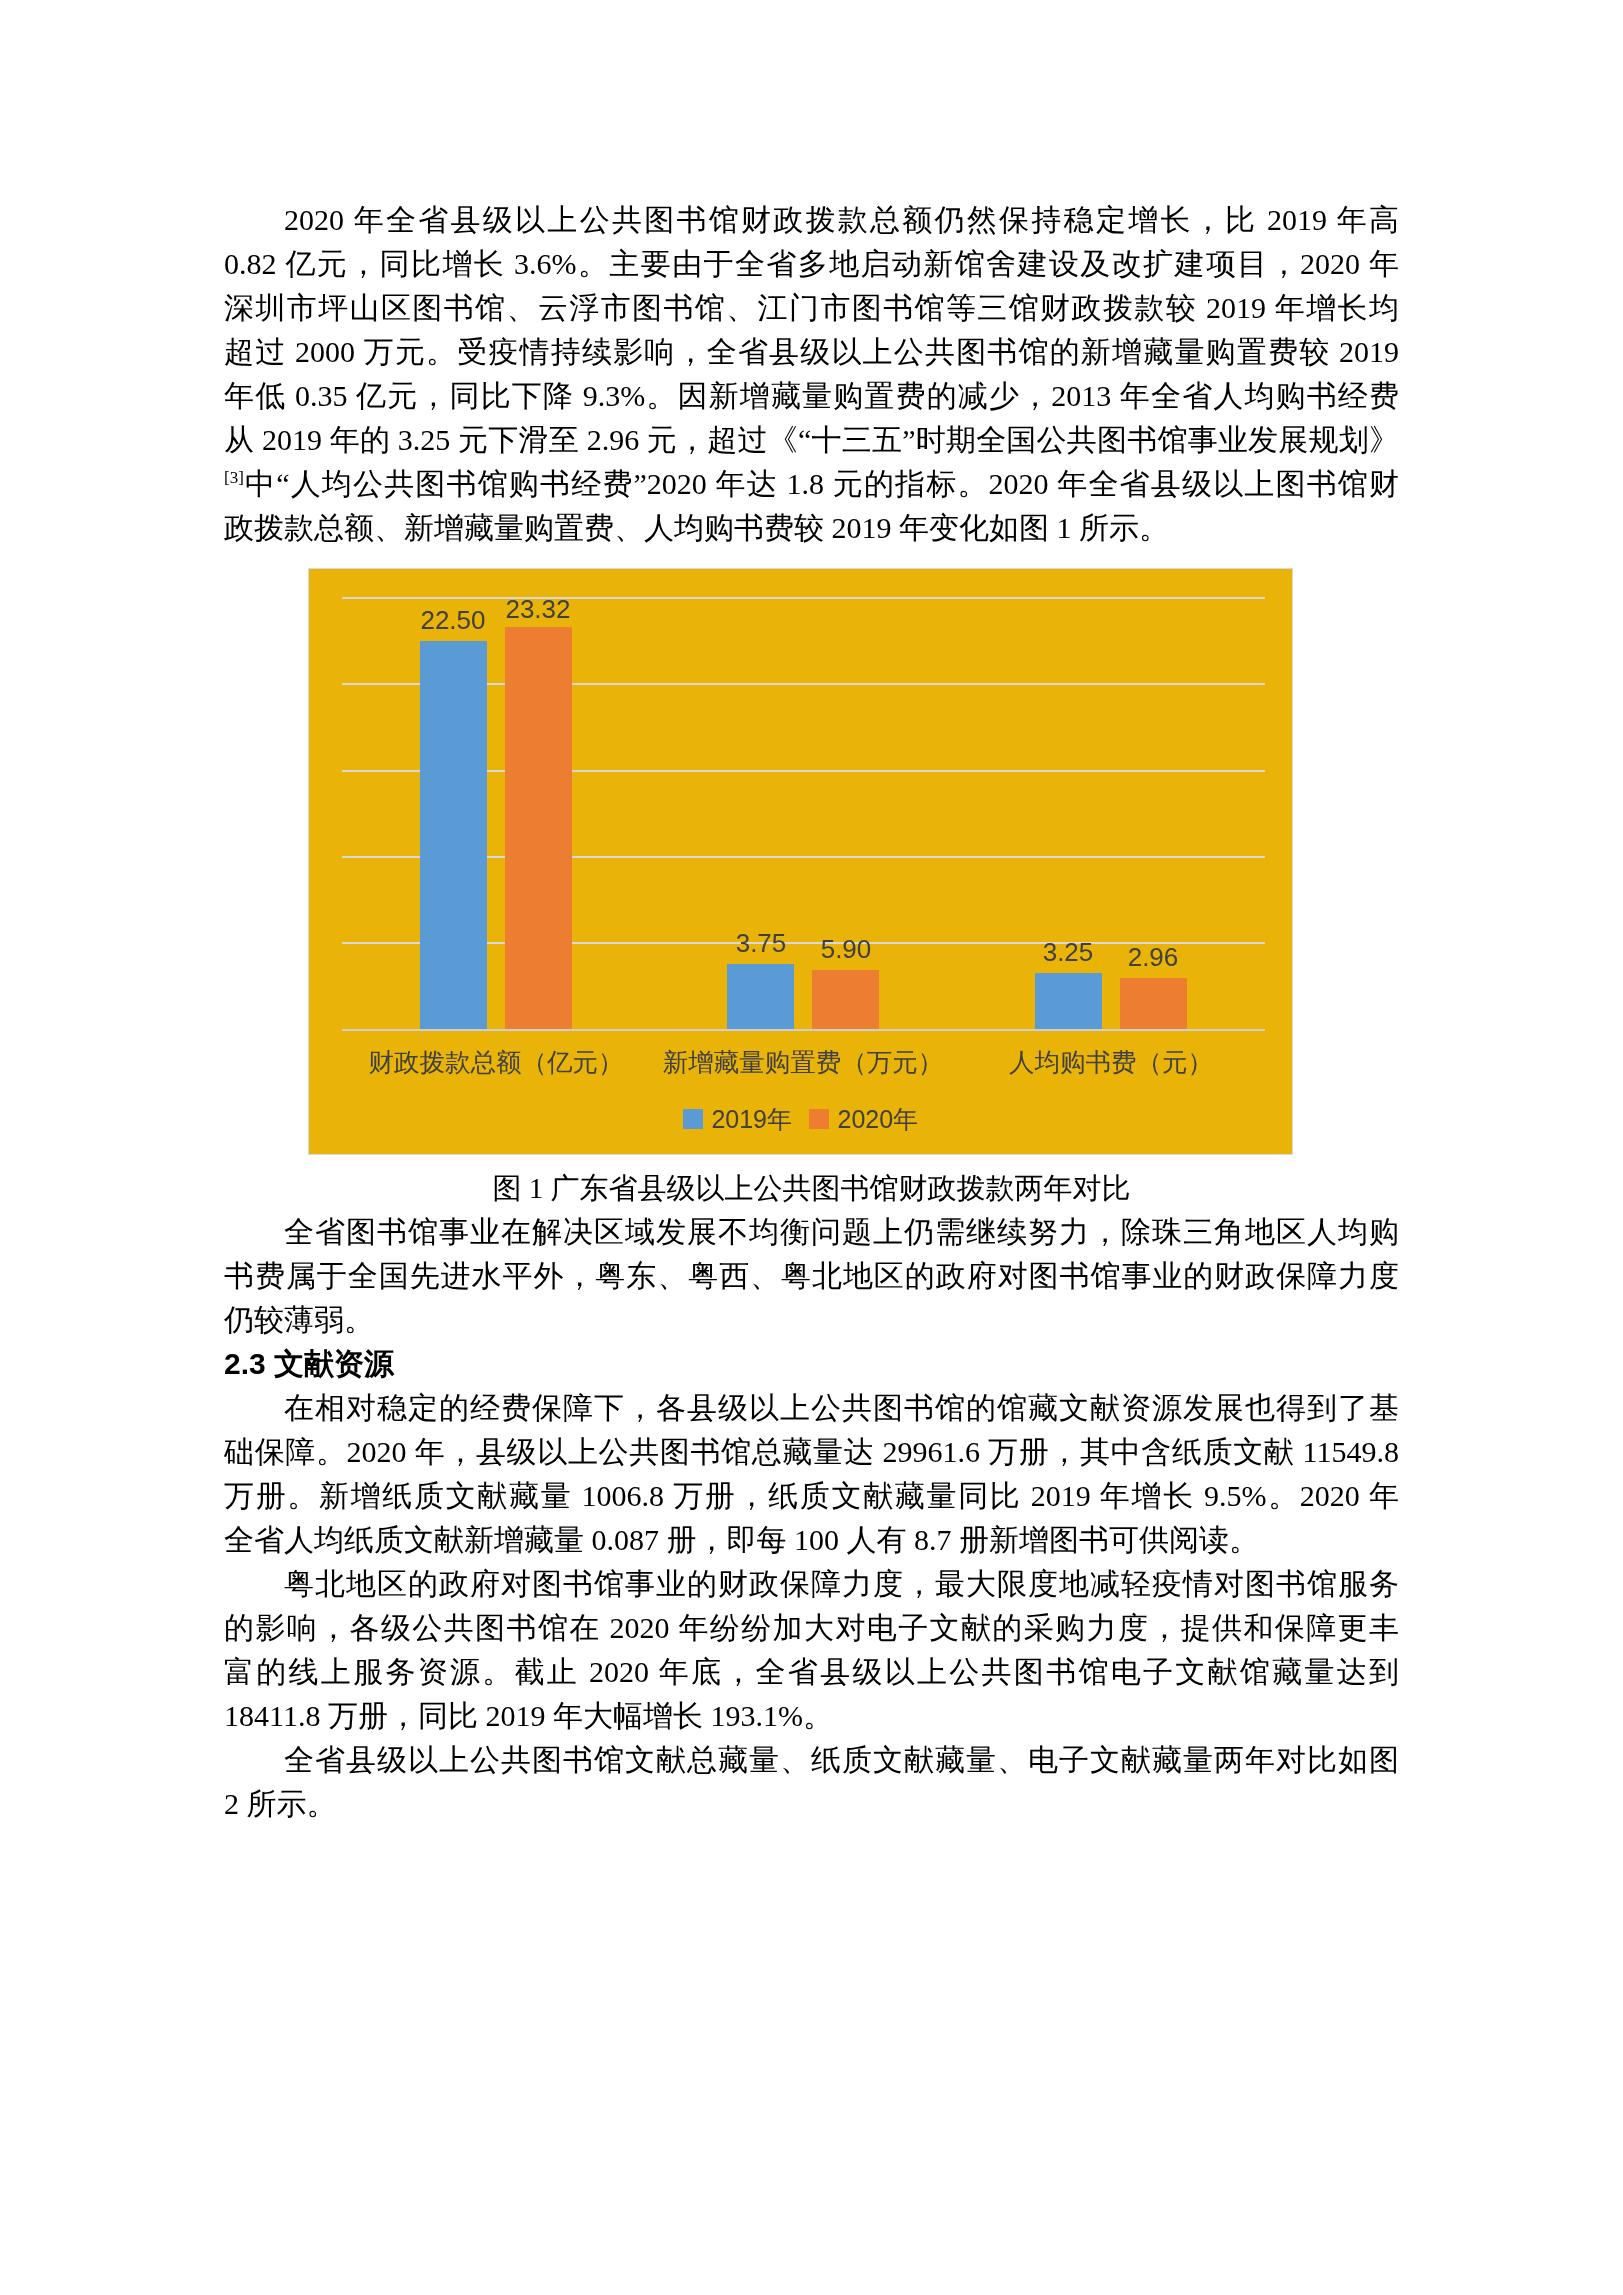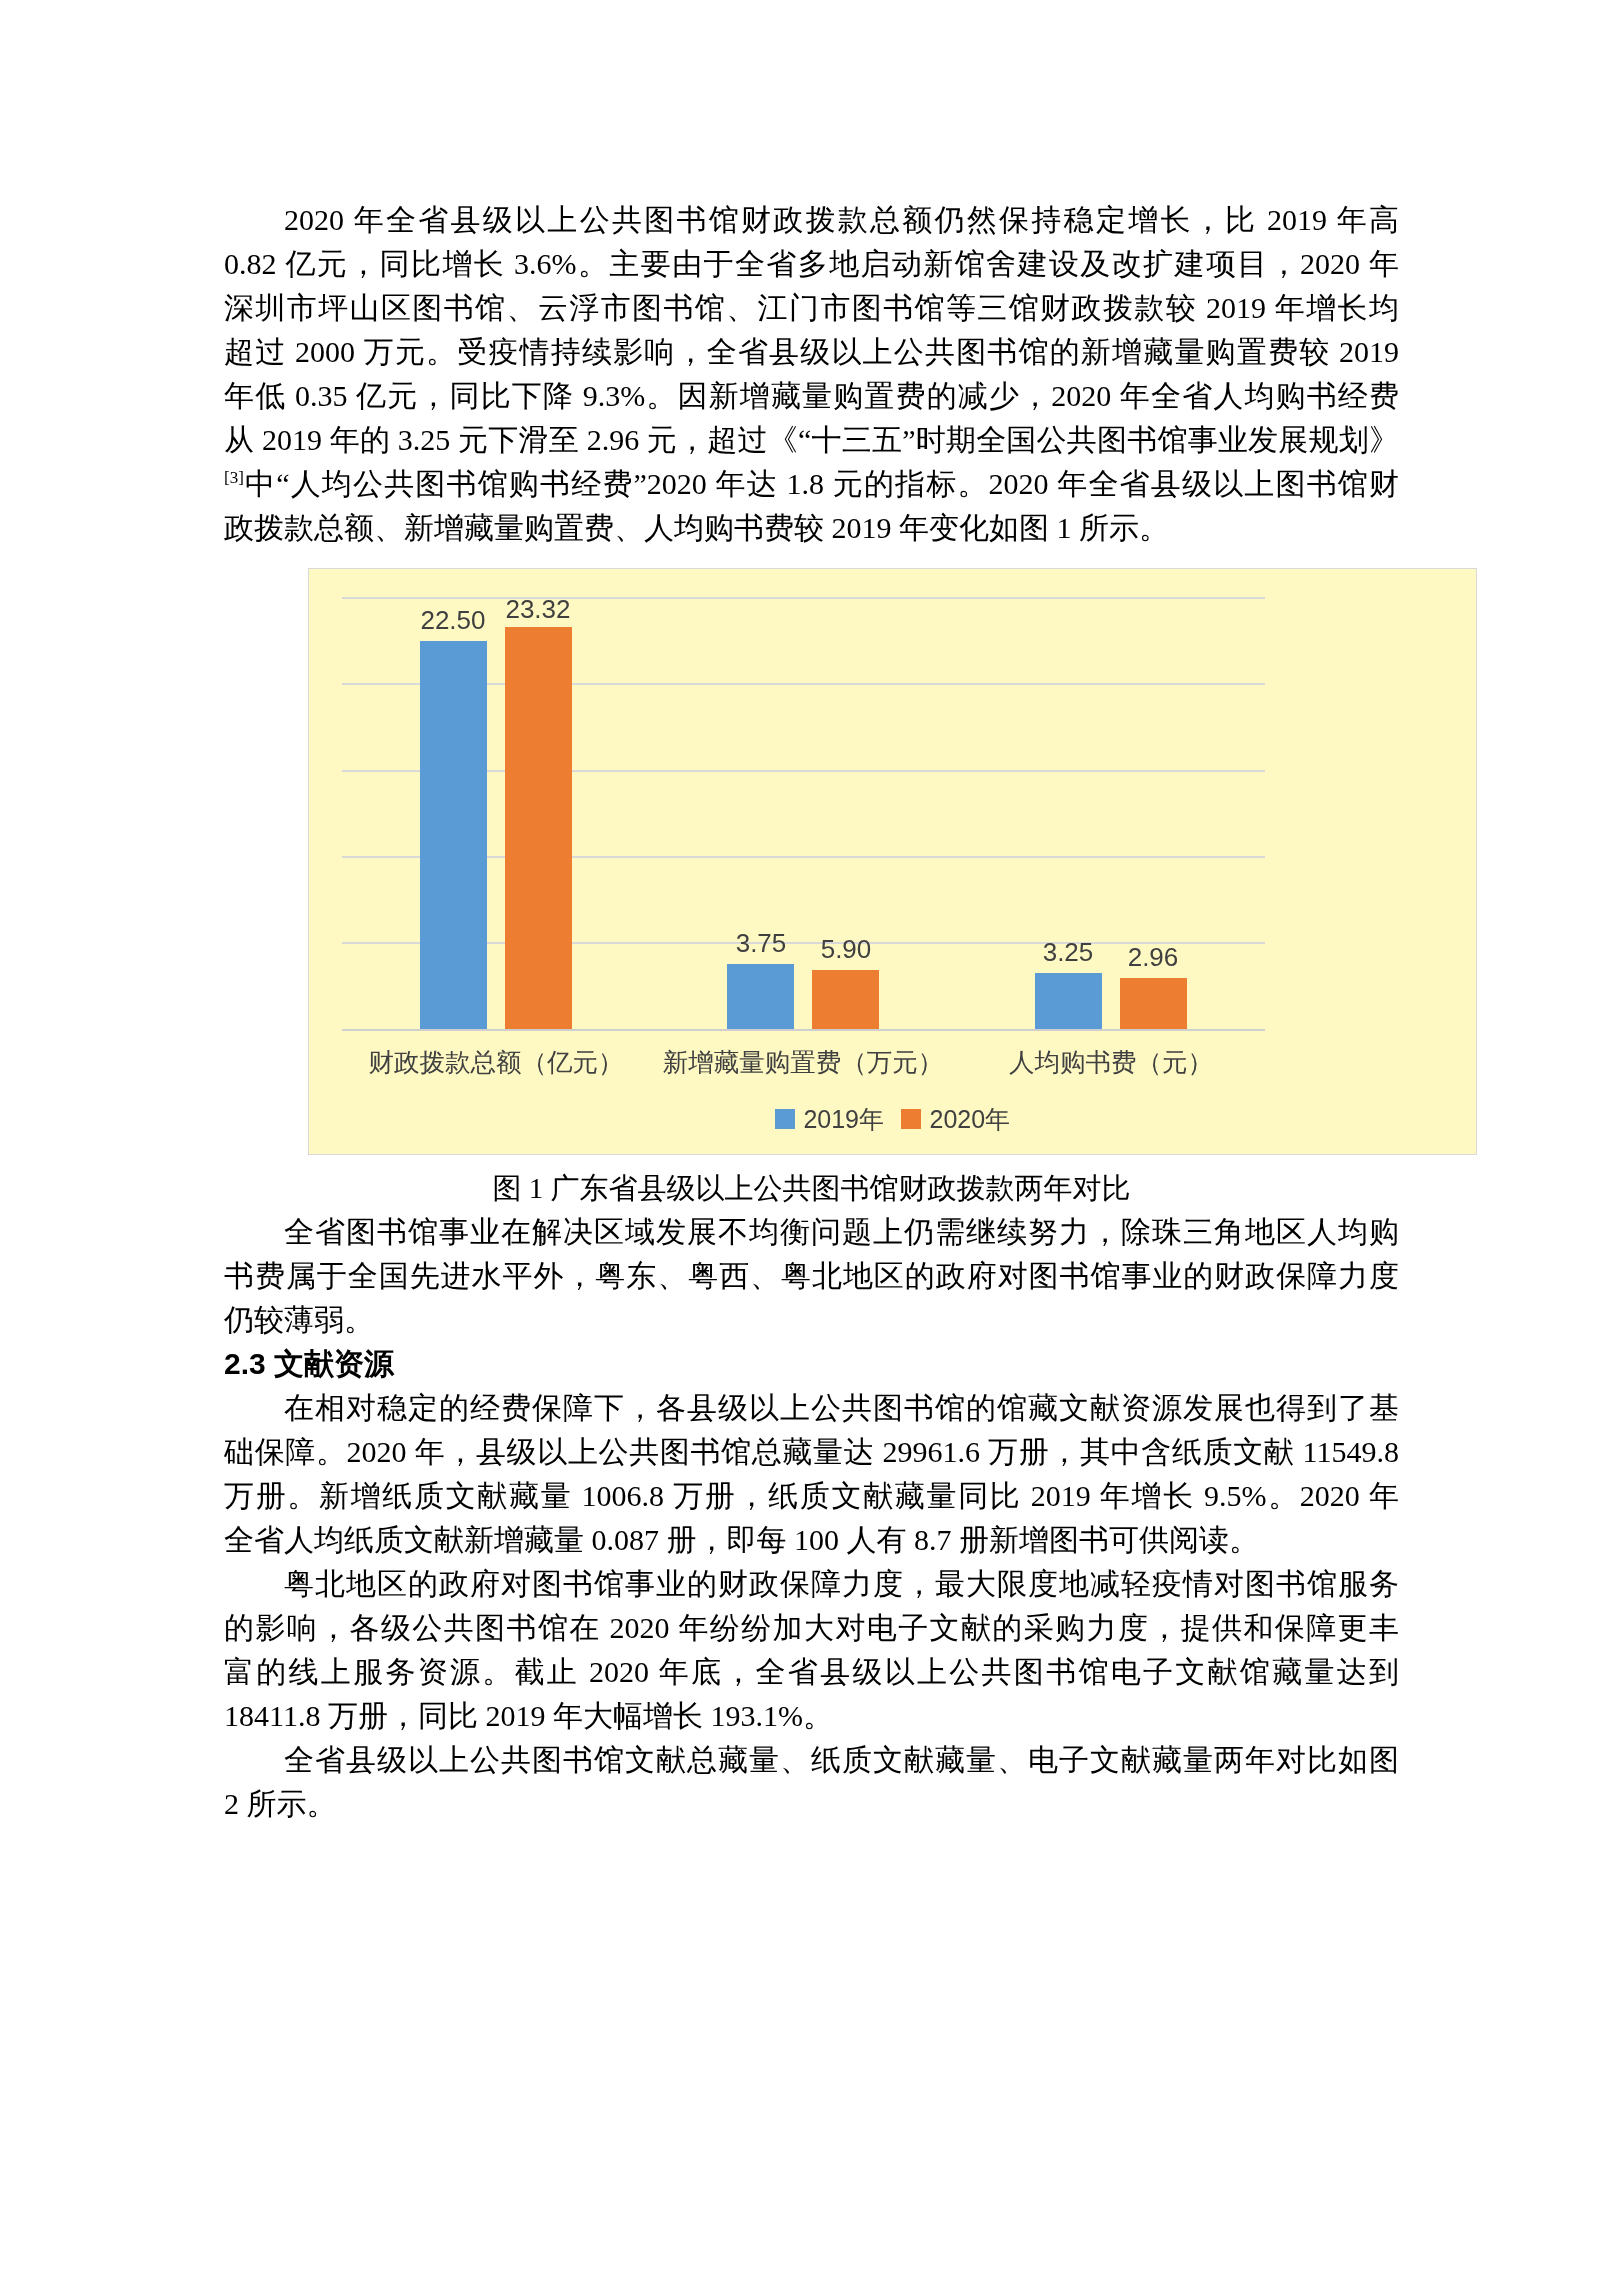--- a/index.html
+++ b/index.html
@@ -45,23 +45,23 @@
     height: 44px;
     line-height: 44px;
     text-align: center;
     font-size: 29px;
   }
   
   .chart-frame {
     position: absolute;
     left: 308px;
     top: 568px;
-    width: 1169px;
+    width: 985px;
     height: 587px;
-    background: #fef9c3;
+    background: #eab308;
     border: 1.3px solid #d9d9d9;
     font-family: "Liberation Sans", sans-serif;
   }
   .gridline {
     position: absolute;
     height: 2px;
   }
   .axis-line {
     position: absolute;
     height: 2px;
@@ -101,21 +101,21 @@
 </head>
 <body>
 
 <div class="page">
 
   <div class="textblock" style="top: 198px;">
     <div class="line indent">2020 年全省县级以上公共图书馆财政拨款总额仍然保持稳定增长，比 2019 年高</div>
     <div class="line">0.82 亿元，同比增长 3.6%。主要由于全省多地启动新馆舍建设及改扩建项目，2020 年</div>
     <div class="line">深圳市坪山区图书馆、云浮市图书馆、江门市图书馆等三馆财政拨款较 2019 年增长均</div>
     <div class="line">超过 2000 万元。受疫情持续影响，全省县级以上公共图书馆的新增藏量购置费较 2019</div>
-    <div class="line">年低 0.35 亿元，同比下降 9.3%。因新增藏量购置费的减少，2020 年全省人均购书经费</div>
+    <div class="line">年低 0.35 亿元，同比下降 9.3%。因新增藏量购置费的减少，2013 年全省人均购书经费</div>
     <div class="line">从 2019 年的 3.25 元下滑至 2.96 元，超过《“十三五”时期全国公共图书馆事业发展规划》</div>
     <div class="line">
       <sup class="fnref">[3]</sup><span>中“人均公共图书馆购书经费”2020 年达 1.8 元的指标。2020 年全省县级以上图书馆财</span>
     </div>
     <div class="line lastline">政拨款总额、新增藏量购置费、人均购书费较 2019 年变化如图 1 所示。</div>
   </div>
 
   <div class="chart-frame" id="chart">
       <div class="gridline" style="left: 33px; width: 923px; top: 373px; background: rgb(217, 217, 217);"></div>
       <div class="gridline" style="left: 33px; width: 923px; top: 287px; background: rgb(217, 217, 217);"></div>

